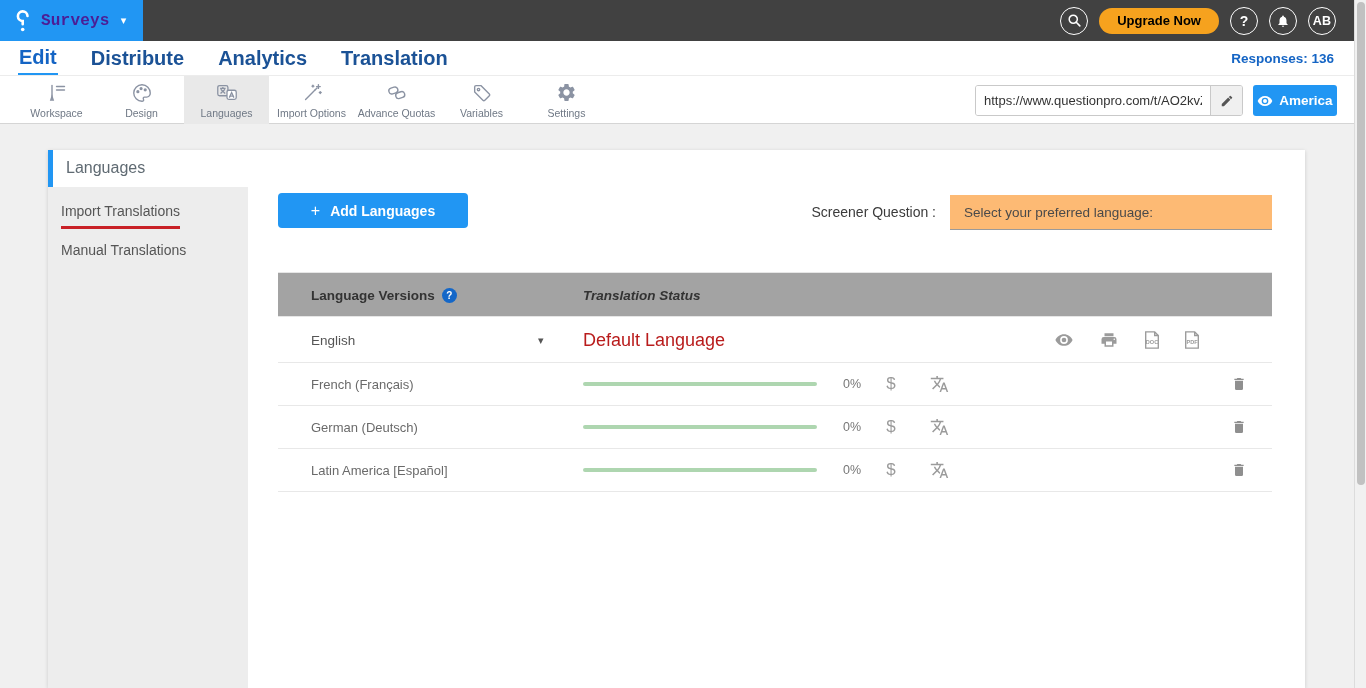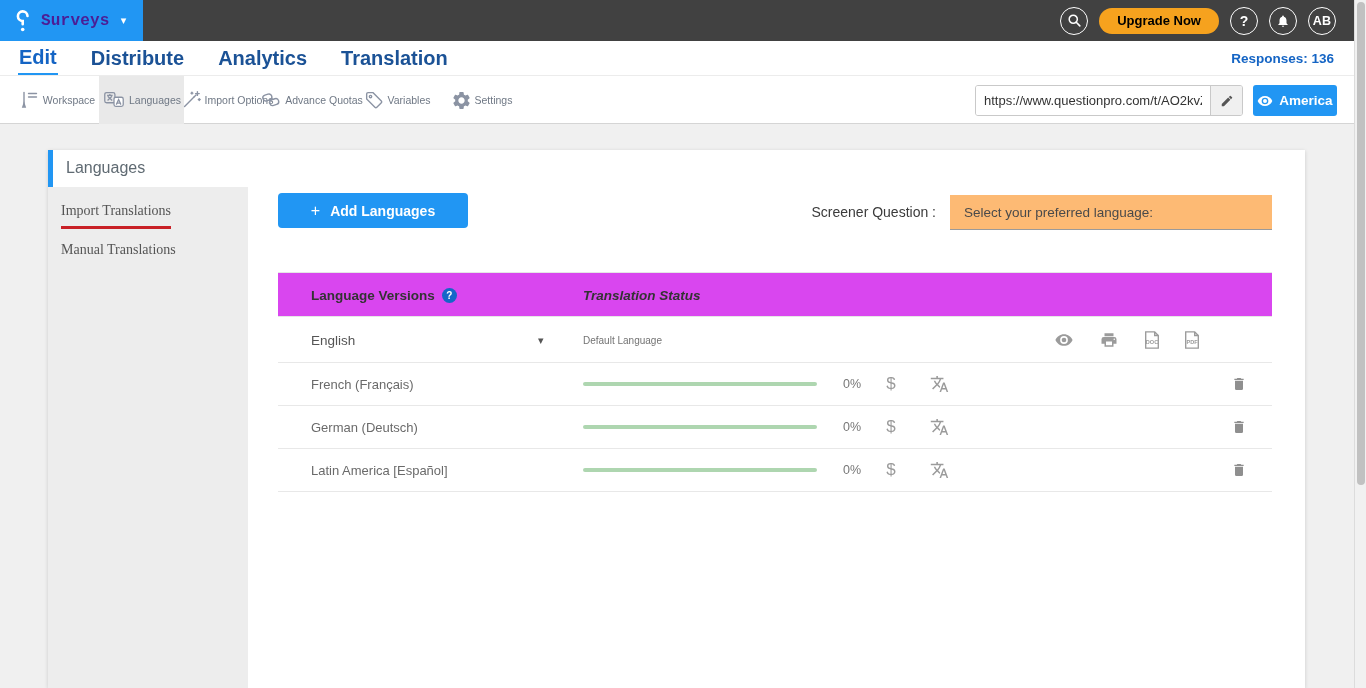--- a/index.html
+++ b/index.html
@@ -24,58 +24,58 @@
   
   .subnav { position:absolute; left:0; top:41px; width:1366px; height:34px; background:#fff; display:flex; align-items:center; }
   .subnav .tab { font-size:20px; font-weight:700; color:#1b5296; margin-left:32px; cursor:pointer; padding:5px 1px 4px; }
   .subnav .tab:first-child { margin-left:18px; }
   .subnav .tab.active { color:#1464c4; border-bottom:2px solid #2196f3; }
   .responses { position:absolute; right:32px; font-size:13.5px; font-weight:700; color:#1464c4; }
 
   
   .toolbar { position:absolute; left:0; top:75px; width:1366px; height:49px; background:#fff; border-bottom:1px solid #d5d5d5; border-top:1px solid #ececec; }
   .tool-items { display:flex; height:48px; padding-left:14px; }
-  .tool-item { width:85px; height:48px; display:flex; flex-direction:row; align-items:center; justify-content:center; gap:3px; cursor:pointer; }
+  .tool-item { width:85px; height:48px; display:flex; flex-direction:column; align-items:center; justify-content:center; gap:3px; cursor:pointer; }
   .tool-item.active { background:#e9e9e9; }
   .tool-item .t-icon { height:22px; display:flex; align-items:center; }
   .tool-item .t-label { font-size:10.5px; color:#6f7885; white-space:nowrap; }
   .url-box { position:absolute; left:975px; top:9px; width:268px; height:31px; border:1px solid #c9c9c9; border-radius:3px; background:#fff; display:flex; overflow:hidden; }
   .url-box input { flex:1; border:none; outline:none; font-family:"Liberation Sans",sans-serif; font-size:13px; color:#333; padding:0 8px; background:#fff; }
   .url-edit { width:32px; background:#f0f0f0; border-left:1px solid #c9c9c9; display:flex; align-items:center; justify-content:center; cursor:pointer; }
   .preview-btn { position:absolute; left:1253px; top:9px; width:84px; height:31px; background:#2196f3; border:none; border-radius:3px; color:#fff; font-size:13.5px; font-weight:600; display:flex; align-items:center; justify-content:center; gap:6px; cursor:pointer; font-family:"Liberation Sans",sans-serif; }
 
   
   .card { position:absolute; left:48px; top:150px; width:1257px; bottom:0; background:#fff; box-shadow:0 1px 4px rgba(0,0,0,.15); }
   .accent { position:absolute; left:0; top:0; width:5px; height:37px; background:#2196f3; }
   .card-title { position:absolute; left:18px; top:9px; font-size:16px; color:#5f6a72; }
   .side { position:absolute; left:0; top:37px; width:200px; bottom:0; background:#ededed; }
-  .side-item { position:absolute; left:13px; font-size:14px; color:#555; cursor:pointer;font-family:Liberation Serif, serif; }
+  .side-item { position:absolute; left:13px; font-size:14px; color:#555; cursor:pointer; }
   .side-item.first { top:16px; }
   .side-item.first .ul { display:inline-block; padding-bottom:7px; border-bottom:3px solid #c92127; }
   .side-item.second { top:55px; }
 
   .content { position:absolute; left:200px; top:37px; right:0; bottom:0; }
   .add-btn { position:absolute; left:30px; top:6px; width:190px; height:35px; background:#2196f3; border:none; border-radius:4px; color:#fff; font-size:14px; font-weight:700; display:flex; align-items:center; justify-content:center; gap:10px; cursor:pointer; font-family:"Liberation Sans",sans-serif; }
   .add-btn .plus { font-size:16px; font-weight:400; }
   .screener-label { position:absolute; left:556px; top:17px; width:132px; text-align:right; font-size:14px; color:#3b3b3b; }
   .screener-select { position:absolute; left:702px; top:8px; width:322px; height:35px; background:#fdba74; border:none; border-bottom:1px solid #9a9a9a; font-size:13.5px; color:#4a4a4a; display:flex; align-items:center; padding-left:14px; cursor:pointer; }
 
   
   .table { position:absolute; left:30px; top:85px; width:994px; }
-  .thead { position:relative; height:45px; background:#d946ef; border-top:1px solid #e6e6e6; border-bottom:1px solid #e6e6e6; }
+  .thead { position:relative; height:45px; background:#a3a3a3; border-top:1px solid #e6e6e6; border-bottom:1px solid #e6e6e6; }
   .th-lang { position:absolute; left:33px; top:15px; font-size:13.5px; font-weight:700; color:#333; display:flex; gap:7px; align-items:center; }
   .qmark { width:15px; height:15px; border-radius:50%; background:#1467c8; color:#fff; font-size:10px; font-weight:700; display:inline-flex; align-items:center; justify-content:center; cursor:pointer; }
   .th-status { position:absolute; left:305px; top:15px; font-size:13.5px; font-weight:700; color:#333;font-style:italic; }
   .trow { position:relative; border-bottom:1px solid #e8e8e8; }
   .trow.default { height:46px; }
   .trow.tr-lang { height:43px; }
   .cell-name { position:absolute; left:33px; top:50%; transform:translateY(-50%); font-size:13.5px; color:#555; }
   .tr-lang .cell-name { font-size:13px; color:#6a6a6a; }
   .dd-caret { position:absolute; left:260px; top:50%; transform:translateY(-50%); font-size:11px; color:#555; cursor:pointer; }
-  .cell-status { position:absolute; left:305px; top:50%; transform:translateY(-50%); font-size:10px; color:#737373; }
+  .cell-status { position:absolute; left:305px; top:50%; transform:translateY(-50%); font-size:18px; color:#b91c1c; }
   .progress { position:absolute; left:305px; top:50%; transform:translateY(-50%); width:234px; height:4px; border-radius:2px; background:#aed6b0; }
   .pct { position:absolute; left:558px; top:50%; transform:translateY(-50%); width:32px; text-align:center; font-size:12.5px; color:#777; }
   .icon-btn { position:absolute; top:50%; transform:translateY(-50%); background:none; border:none; cursor:pointer; padding:0; display:flex; align-items:center; justify-content:center; }
   .dollar { left:604px; width:18px; font-size:17px; color:#9b9b9b; font-family:"Liberation Sans",sans-serif; }
   .xlate { left:650px; width:22px; }
   .trash { left:951px; width:20px; }
   .act-eye { left:775px; width:22px; }
   .act-print { left:820px; width:22px; }
   .act-doc { left:863px; width:22px; }
   .act-pdf { left:903px; width:22px; }
@@ -138,20 +138,31 @@
       <span class="t-icon">
         <svg width="22" height="22" viewBox="0 0 22 22" fill="none" stroke="#8b93a3" stroke-width="1.4" stroke-linecap="round">
             <line x1="6" y1="3.5" x2="6" y2="14.5"></line>
             <path d="M6 14.5 L4.8 18 L7.2 18 Z"></path>
             <line x1="10.5" y1="4.5" x2="18.5" y2="4.5"></line>
             <line x1="10.5" y1="8" x2="18.5" y2="8"></line>
           </svg>
       </span>
       <span class="t-label">Workspace</span>
     </div>
+    <div class="tool-item">
+      <span class="t-icon">
+        <svg width="22" height="22" viewBox="0 0 24 24" fill="none" stroke="#8b93a3" stroke-width="1.5">
+            <path d="M12 3a9 9 0 1 0 0 18c1.5 0 2.2-1 1.6-2.2-.5-1-.2-2.3 1.2-2.3H17a4.2 4.2 0 0 0 4-4.5C21 7 17 3 12 3z"></path>
+            <circle cx="7.5" cy="10.5" r="1" fill="#8b93a3"></circle>
+            <circle cx="11" cy="7.2" r="1" fill="#8b93a3"></circle>
+            <circle cx="15.5" cy="8.5" r="1" fill="#8b93a3"></circle>
+          </svg>
+      </span>
+      <span class="t-label">Design</span>
+    </div>
     <div class="tool-item active">
       <span class="t-icon">
         <svg width="24" height="22" viewBox="0 0 26 22" fill="none" stroke="#8b93a3" stroke-width="1.4">
             <rect x="3" y="3" width="11" height="11" rx="2"></rect>
             <line x1="5.5" y1="6" x2="11.5" y2="6"></line>
             <line x1="8.5" y1="4.5" x2="8.5" y2="6"></line>
             <line x1="6" y1="11.5" x2="10.8" y2="7"></line>
             <line x1="6.2" y1="7" x2="11" y2="11.5"></line>
             <rect x="13" y="8" width="10" height="10" rx="2" fill="#fff"></rect>
             <path d="M15.5 16 L18 10.5 L20.5 16"></path>

